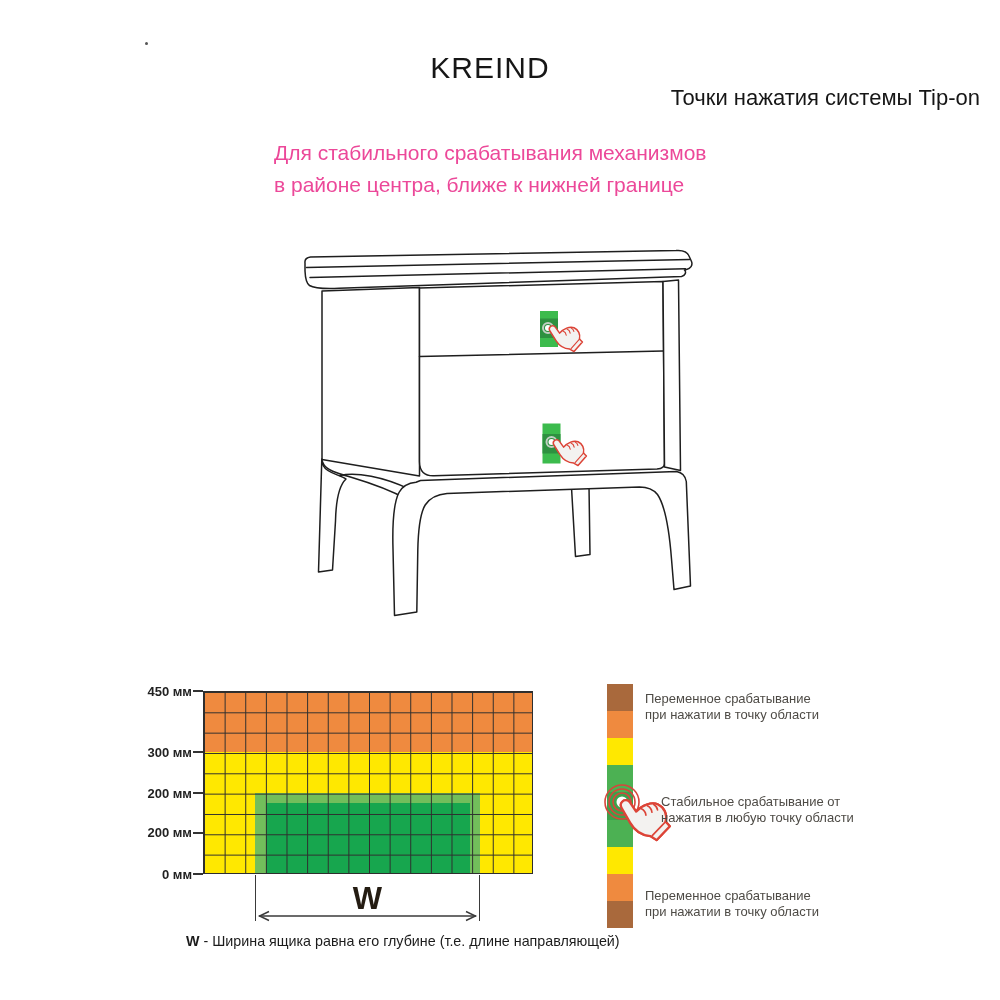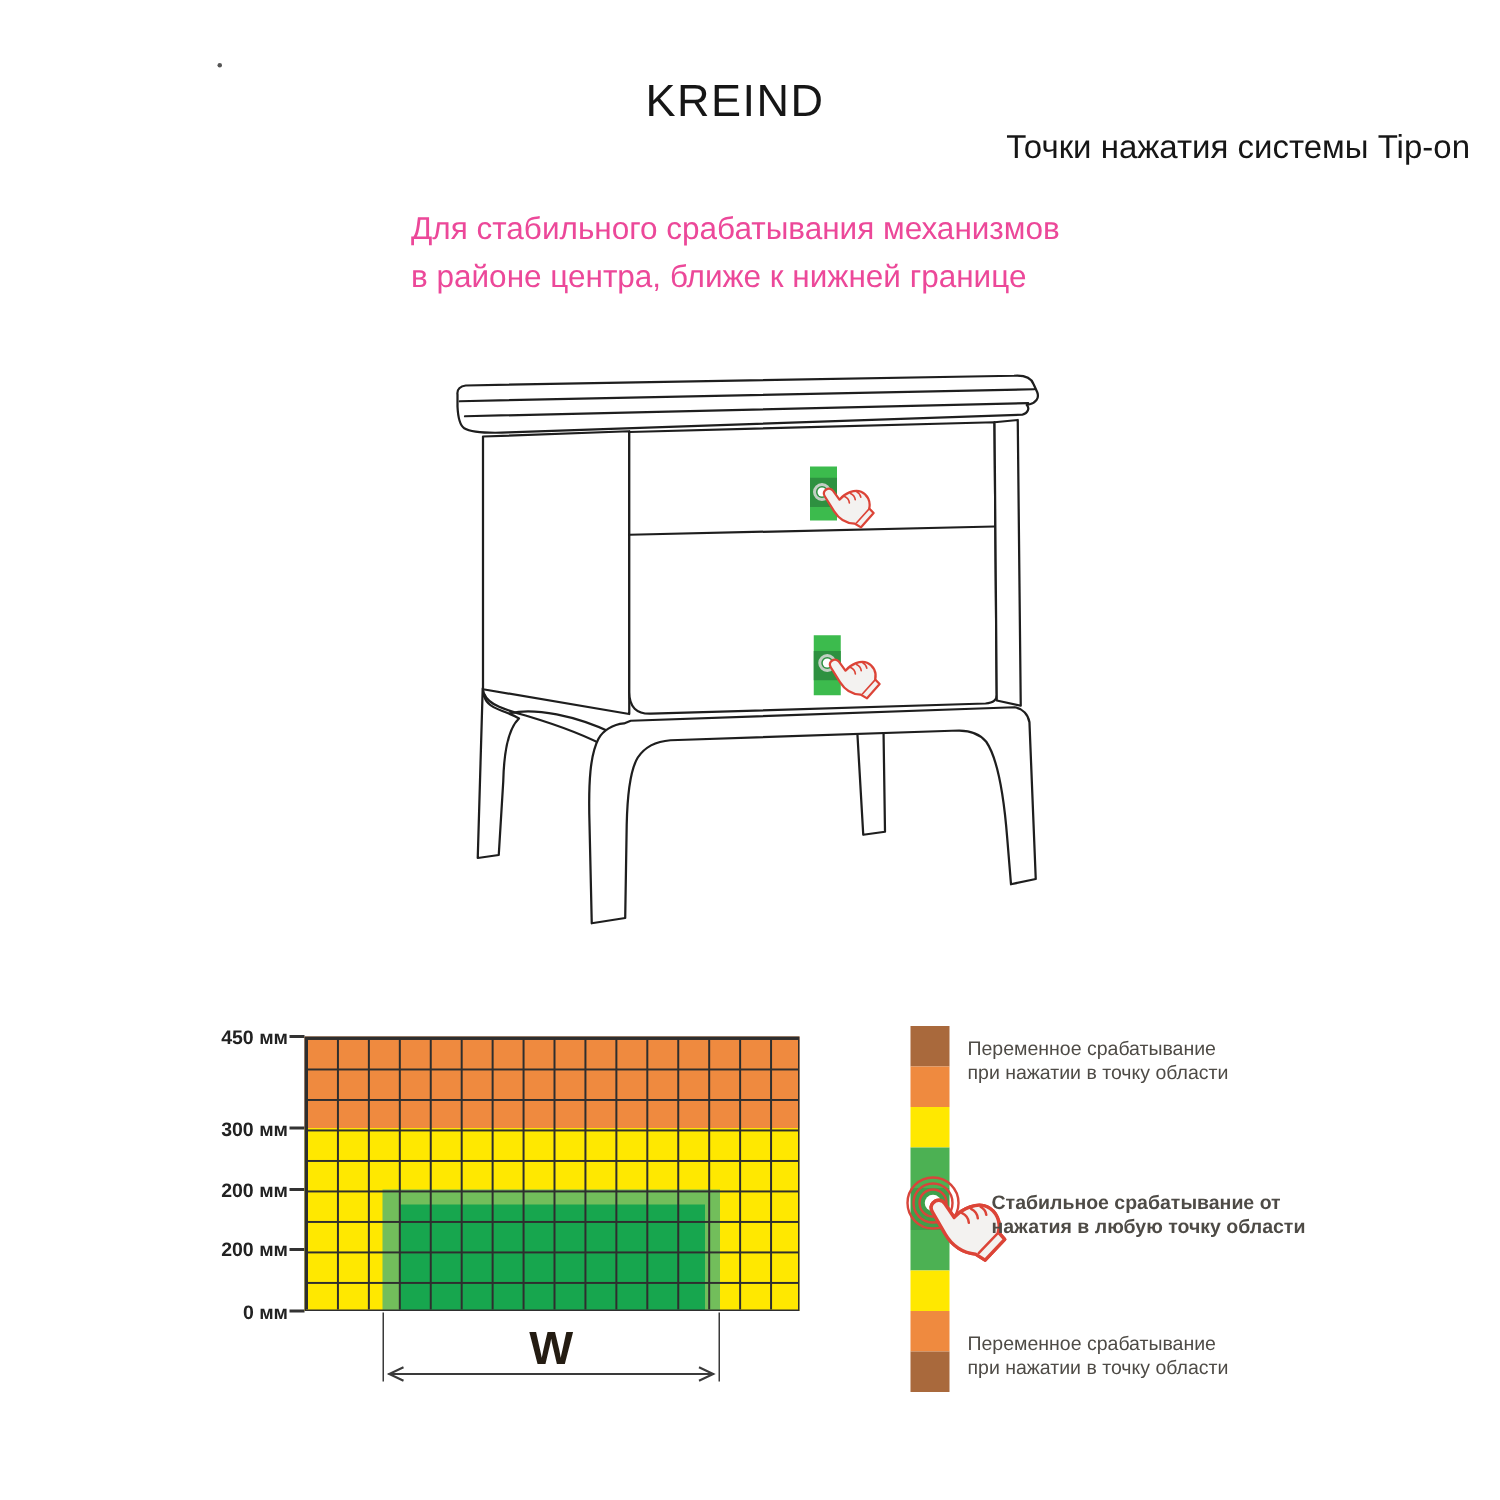--- a/index.html
+++ b/index.html
@@ -30,21 +30,21 @@
   .w-arrow{left:255px;top:908px;width:225px;height:16px;}
   .w-label{left:255px;top:881px;width:225px;text-align:center;font-size:31px;font-weight:700;color:#241c12;}
   .caption{left:186px;top:933px;font-size:14.3px;color:#1c1c1c;}
   .caption b{font-weight:700;}
 
   
   .legend-strip{left:607px;top:684px;width:26px;}
   .legend-strip .seg{width:26px;height:27.11px;}
   .legend-item{font-size:13px;line-height:15.5px;color:#4e4b46;}
   .legend-item-1{left:645px;top:691px;}
-  .legend-item-2{left:661px;top:794px;font-weight:bold;}
+  .legend-item-2{left:661px;top:794px;}
   .legend-item-3{left:645px;top:888px;}
   .legend-icon-svg{left:590px;top:772px;width:110px;height:100px;}
 
   
   .ln{stroke:#1e1e1e;stroke-width:1.5;fill:none;stroke-linecap:round;stroke-linejoin:round;}
   .lnf{stroke:#1e1e1e;stroke-width:1.5;fill:#ffffff;stroke-linecap:round;stroke-linejoin:round;}
   .hand-body{fill:#f3f2f0;stroke:#dc4437;stroke-width:1.5;stroke-linejoin:round;}
   .hand-detail{fill:none;stroke:#dc4437;stroke-width:1.1;stroke-linecap:round;}
   .ripple{fill:none;stroke:#d8453b;stroke-width:1.6;}
 </style>
@@ -130,20 +130,23 @@
 
   <div class="abs ext-line" style="left:254.5px"></div>
   <div class="abs ext-line" style="left:479px"></div>
   <svg class="abs w-arrow" viewBox="0 0 225 16">
     <line x1="4" y1="8" x2="221" y2="8" stroke="#3a3a3a" stroke-width="1.4"></line>
     <path d="M14 3.5 L4.5 8 L14 12.5" fill="none" stroke="#3a3a3a" stroke-width="1.4"></path>
     <path d="M211 3.5 L220.5 8 L211 12.5" fill="none" stroke="#3a3a3a" stroke-width="1.4"></path>
   </svg>
   <div class="abs w-label">W</div>
 
+  <div class="abs caption">
+    <b>W</b><span> - Ширина ящика равна его глубине (т.е. длине направляющей)</span>
+  </div>
 
   <div class="abs legend-strip">
     <div class="seg" style="background: rgb(169, 105, 60);"></div>
     <div class="seg" style="background: rgb(239, 138, 63);"></div>
     <div class="seg" style="background: rgb(255, 232, 0);"></div>
     <div class="seg" style="background: rgb(76, 177, 83);"></div>
     <div class="seg" style="background: rgb(62, 160, 75);"></div>
     <div class="seg" style="background: rgb(76, 177, 83);"></div>
     <div class="seg" style="background: rgb(255, 232, 0);"></div>
     <div class="seg" style="background: rgb(239, 138, 63);"></div>

